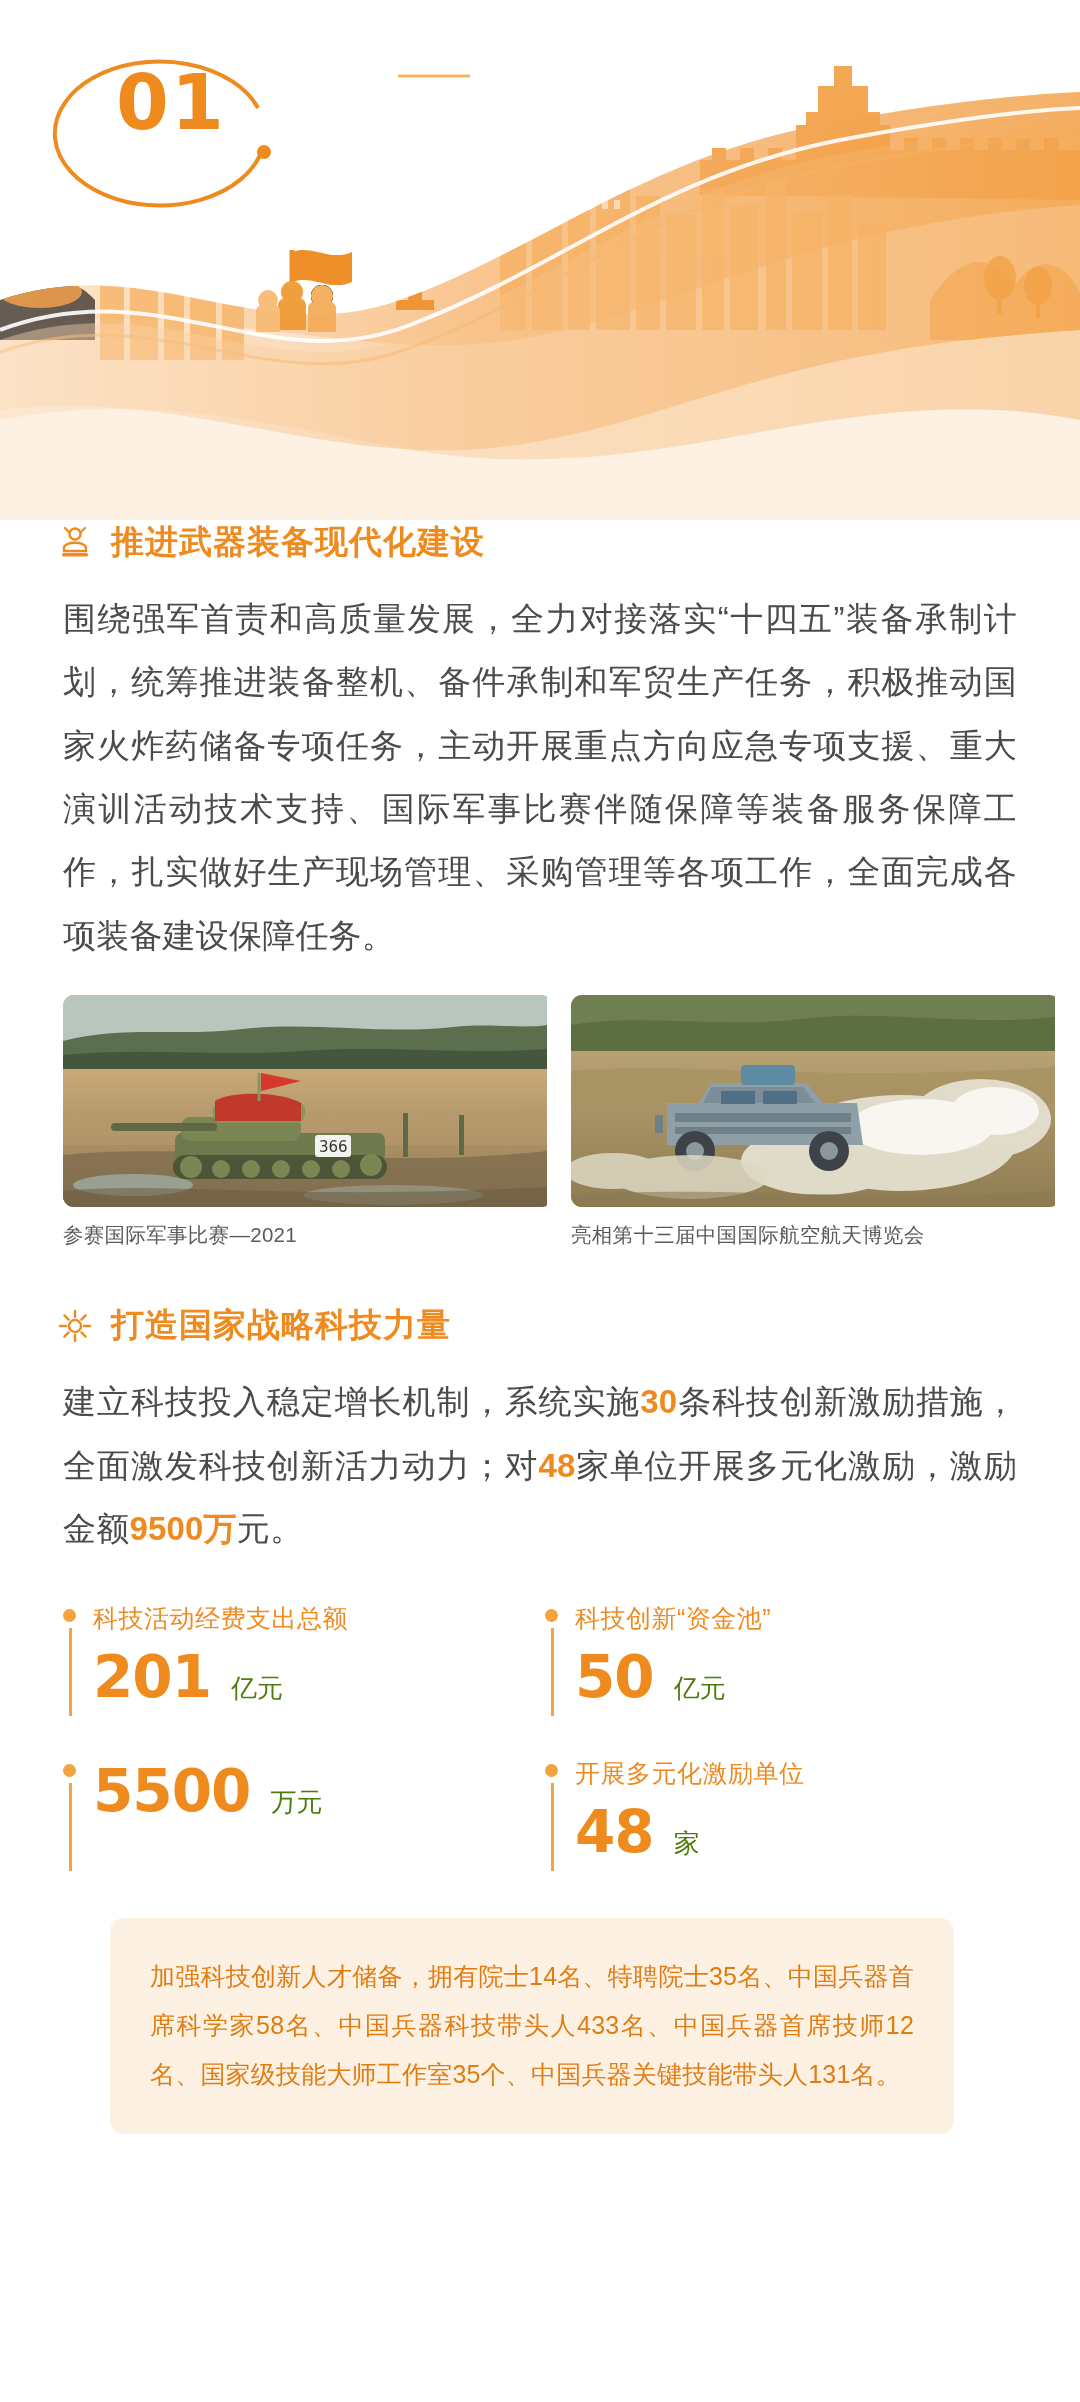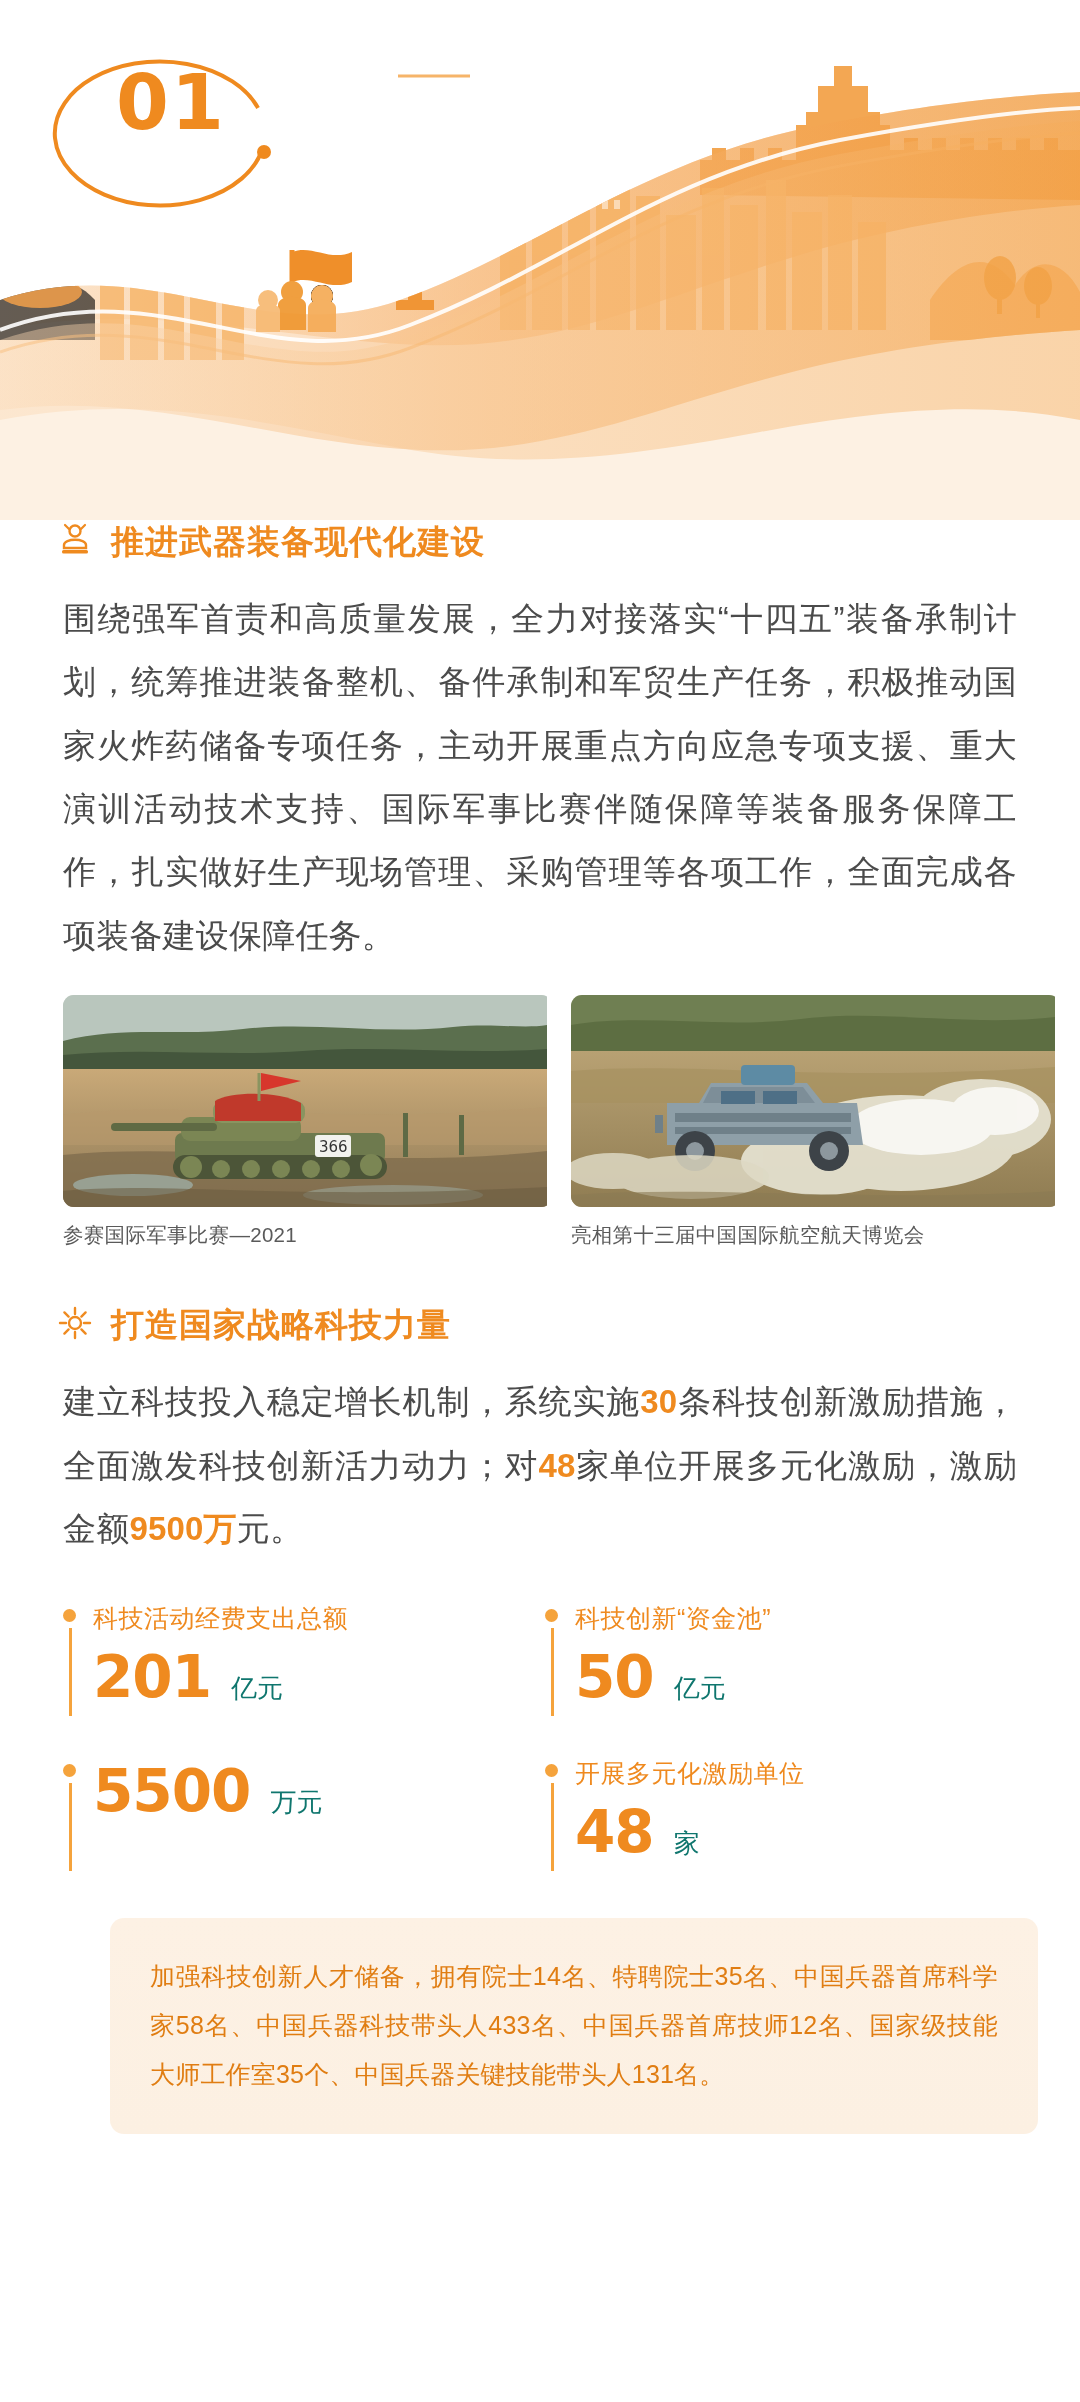--- a/index.html
+++ b/index.html
@@ -48,20 +48,21 @@
     font-size: 35px;
     font-weight: bold;
     line-height: 1.42;
     letter-spacing: 1px;
   }
 
   
   .section { padding: 0 55px; }
   .sec-head {
     display: flex;
+    align-items: center;
     gap: 16px;
     margin-bottom: 22px;
   }
   .sec-head .sec-ico {
     width: 40px; height: 40px;
     display: flex; align-items: center; justify-content: center;
   }
   .sec-head h2 {
     color: #ef8a1f;
     font-size: 33px;
@@ -138,31 +139,31 @@
     gap: 20px;
   }
   .stat .num {
     color: #ef8a1f;
     font-size: 58px;
     font-weight: bold;
     font-family: "DejaVu Sans", sans-serif;
     letter-spacing: -1px;
   }
   .stat .unit {
-    color: #0f766e;
+    color: #4d7c0f;
     font-size: 26px;
   }
 
   
   .note-box {
     margin: 52px 55px 60px 110px;
     background: linear-gradient(180deg,#fdf1e4 0%, #fcf0e2 100%);
     border-radius: 14px;
     padding: 34px 40px 36px 40px;
-    width: 928px;
+    width: 844px;
   }
   .note-box p {
     color: #e07d12;
     font-size: 25px;
     line-height: 1.95;
     text-align: justify;
     letter-spacing: .2px;
   }
 </style>
 </head>

